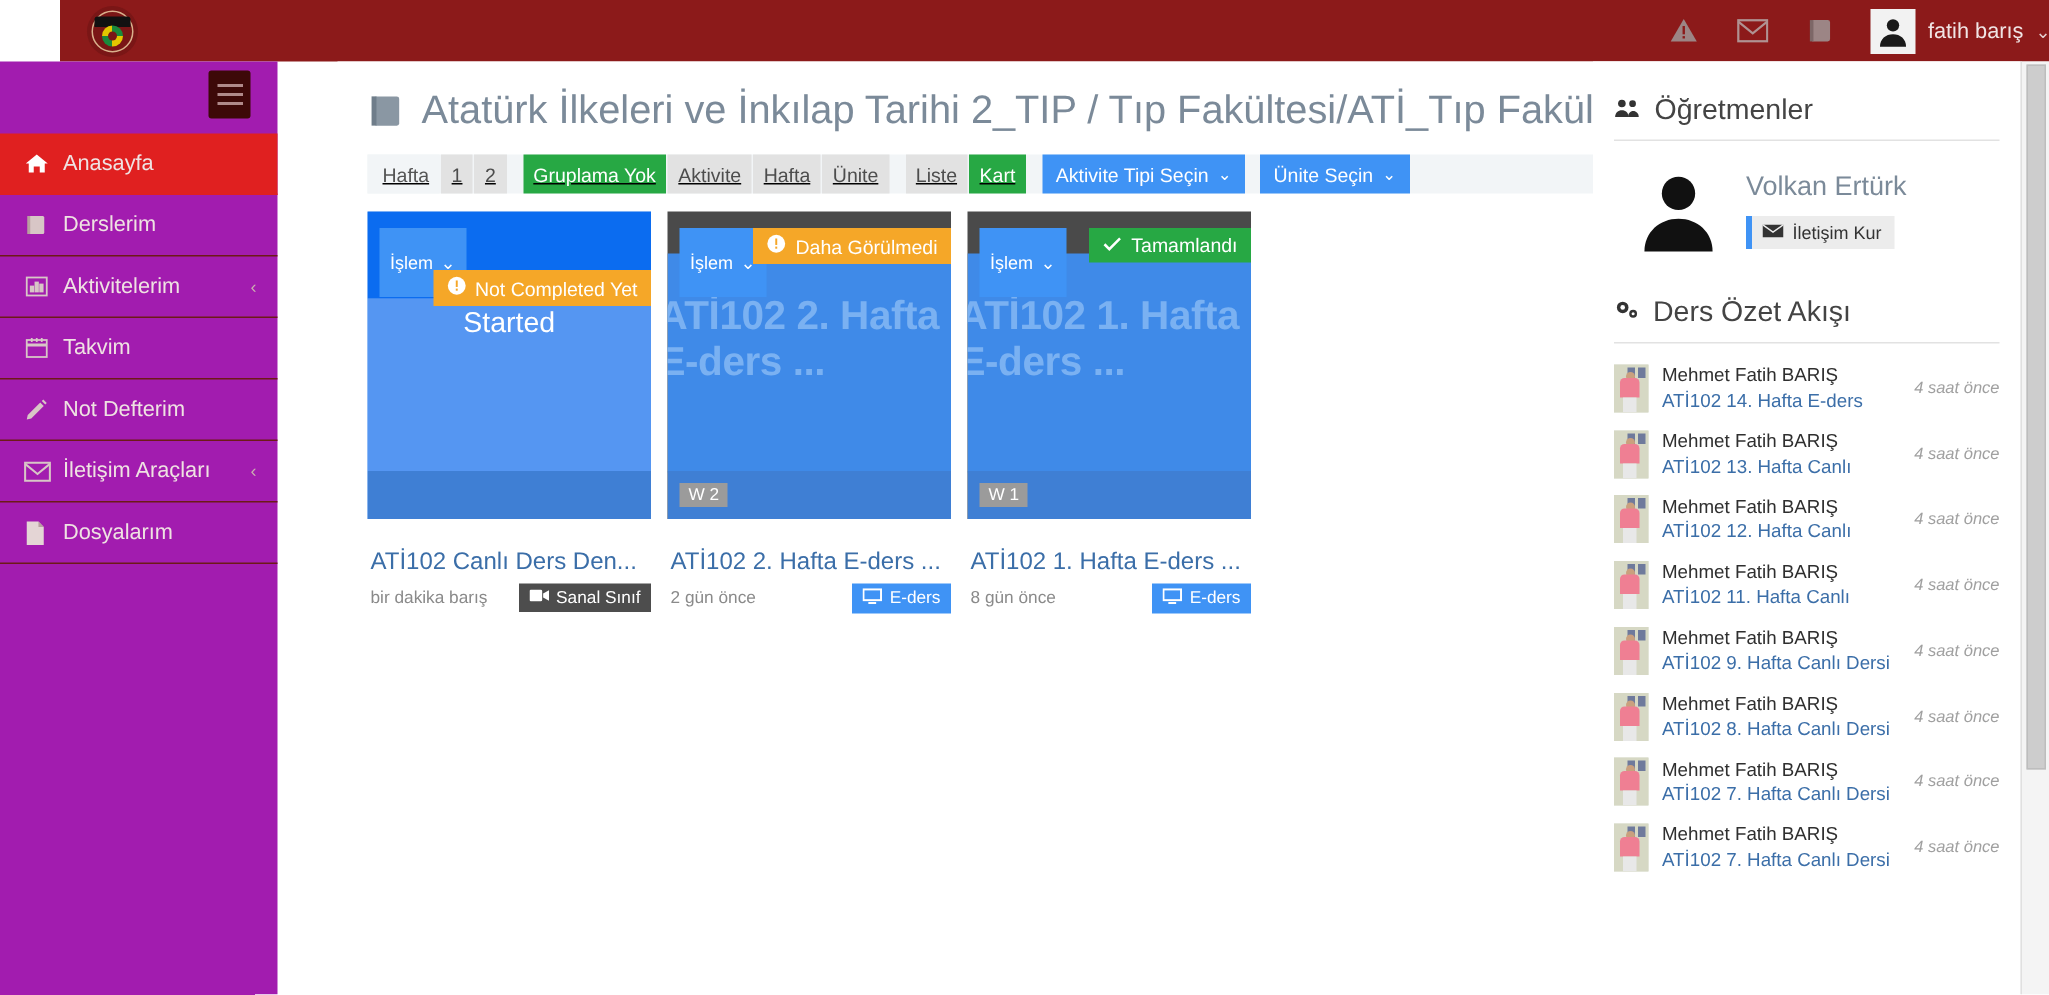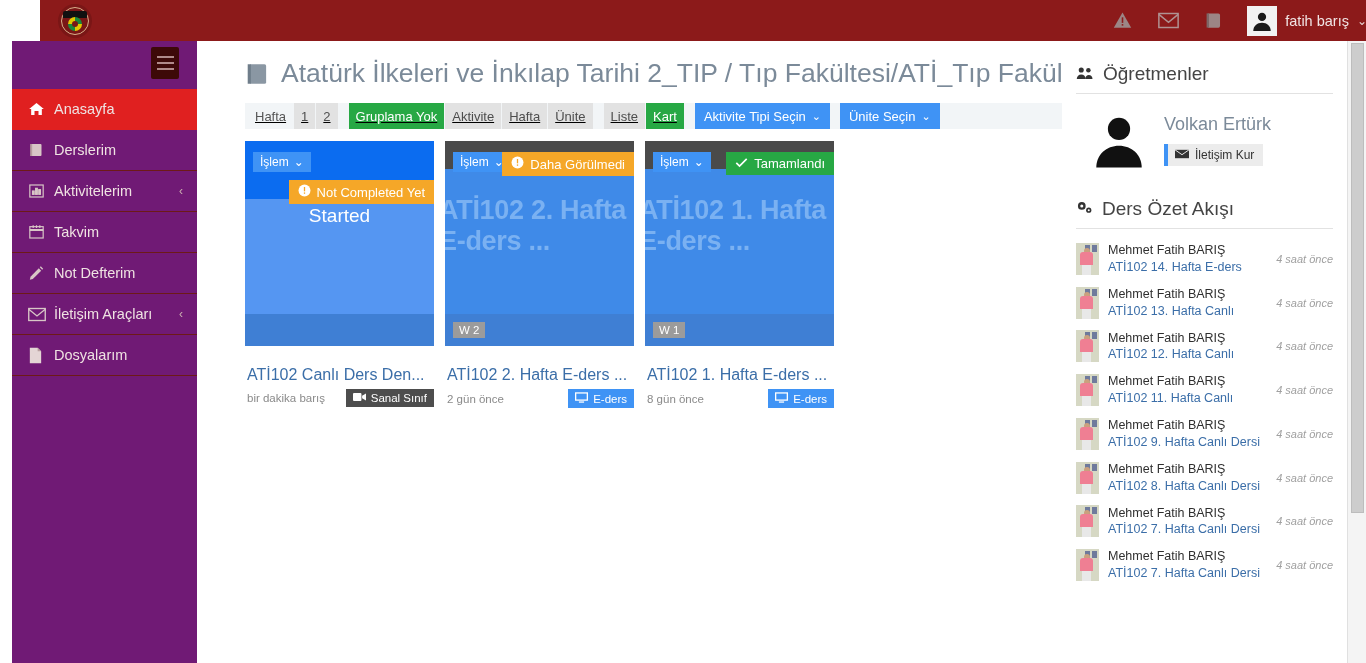--- a/index.html
+++ b/index.html
@@ -37,22 +37,22 @@
   .tb-icon { color:#bf9a9a; width:26px; height:26px; display:flex; align-items:center; justify-content:center; cursor:pointer; }
   .tb-icon svg { display:block; }
   .user-menu { display:flex; align-items:center; gap:8px; cursor:pointer; padding-right:6px;}
   .avatar-sq { width:30px; height:30px; background:#f2f2f2; display:flex; align-items:center; justify-content:center; }
   .avatar-sq svg { display:block; }
   .user-name { color:#f0e4e4; font-size:14.5px; }
   .caret-d { color:#e5d2d2; font-size:12px; }
 
   
   .sidebar {
-    position:absolute; top:41px; left:12px; width:185px; bottom:0;
-    background:#701a75;
+    position:absolute; top:41px; left:0; width:185px; bottom:0;
+    background:#a21caf;
   }
   .ham-row { height:48px; position:relative; }
   .hamburger {
     position:absolute; right:18px; top:6px; width:28px; height:32px;
     background:#3d0908; border-radius:2px;
     display:flex; flex-direction:column; align-items:center; justify-content:center; gap:4px;
     cursor:pointer;
   }
   .hamburger i { display:block; width:17px; height:2px; background:#b08a8a; }
   .nav-item {
@@ -103,21 +103,21 @@
   .c1 .mid-strip { position:absolute; top:58px; left:0; right:0; bottom:32px; background:#5596f2; }
   .c1 .bot-strip { position:absolute; left:0; right:0; bottom:0; height:32px; background:#3f7fd4; }
   .ghost-img { position:absolute; top:28px; left:0; right:0; bottom:31px; background:#3f8ae8; }
   .ghost-title {
     position:absolute; top:26px; left:-6px; right:0; color:#7ab1f2; font-size:27px; font-weight:700;
     line-height:1.15; letter-spacing:-0.3px; word-break:break-word;
   }
   .thumb .bot-strip2 { position:absolute; left:0; right:0; bottom:0; height:32px; background:#3f7fd4; }
   .islem {
     position:absolute; top:11px; left:8px; background:#3f93f5; color:#fff; font-size:12px;
-    padding:3px 7px; display:flex; align-items:center; gap:5px; cursor:pointer; z-index:4;
+    padding:16px 7px; display:flex; align-items:center; gap:5px; cursor:pointer; z-index:4;
   }
   .badge-state {
     position:absolute; font-size:13px; color:#fff; padding:4px 9px; display:flex; align-items:center; gap:6px; z-index:4;
   }
   .badge-state.orange { background:#f5a728; }
   .badge-state.green { background:#27a844; }
   .badge-state.b1 { top:39px; right:0; }
   .badge-state.b2 { top:11px; right:0; }
   .started-txt {
     position:absolute; top:64px; left:0; right:0; text-align:center; color:#fff; font-size:19px; z-index:3;

